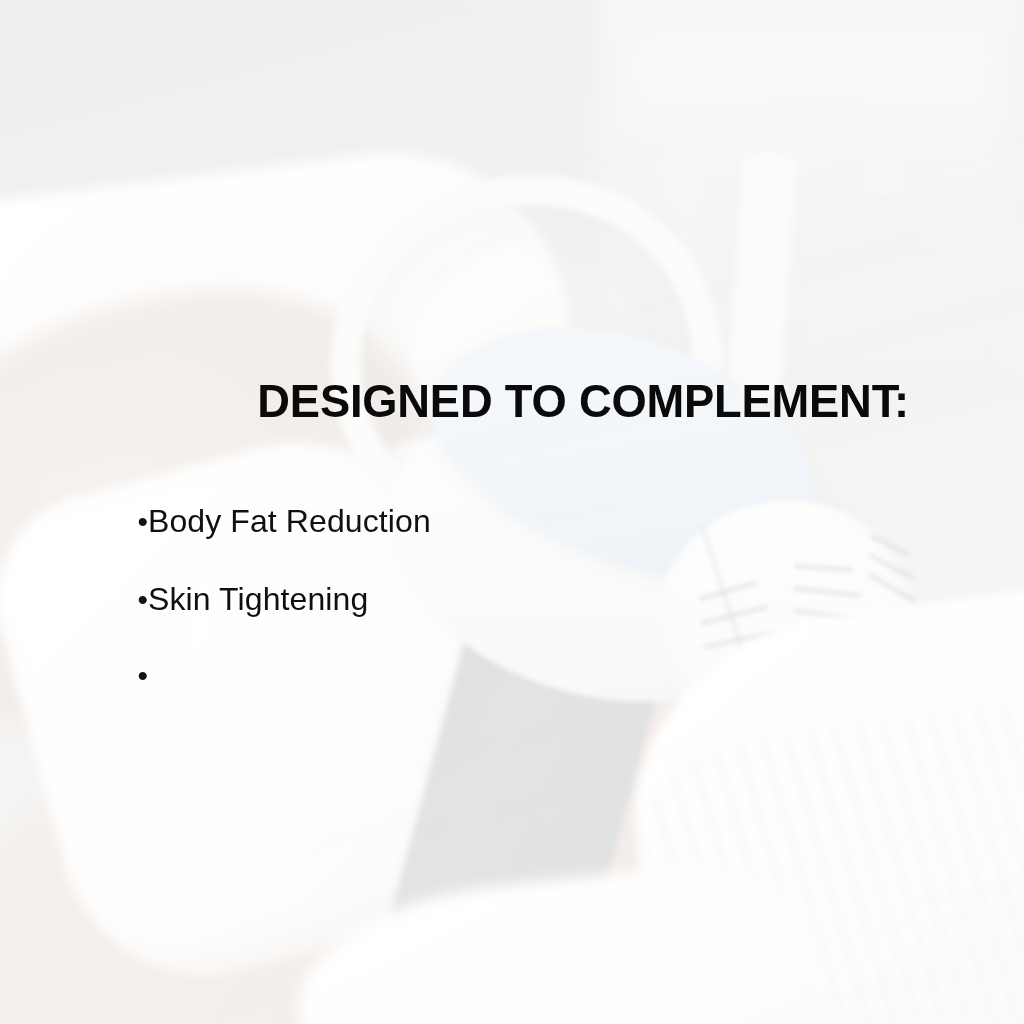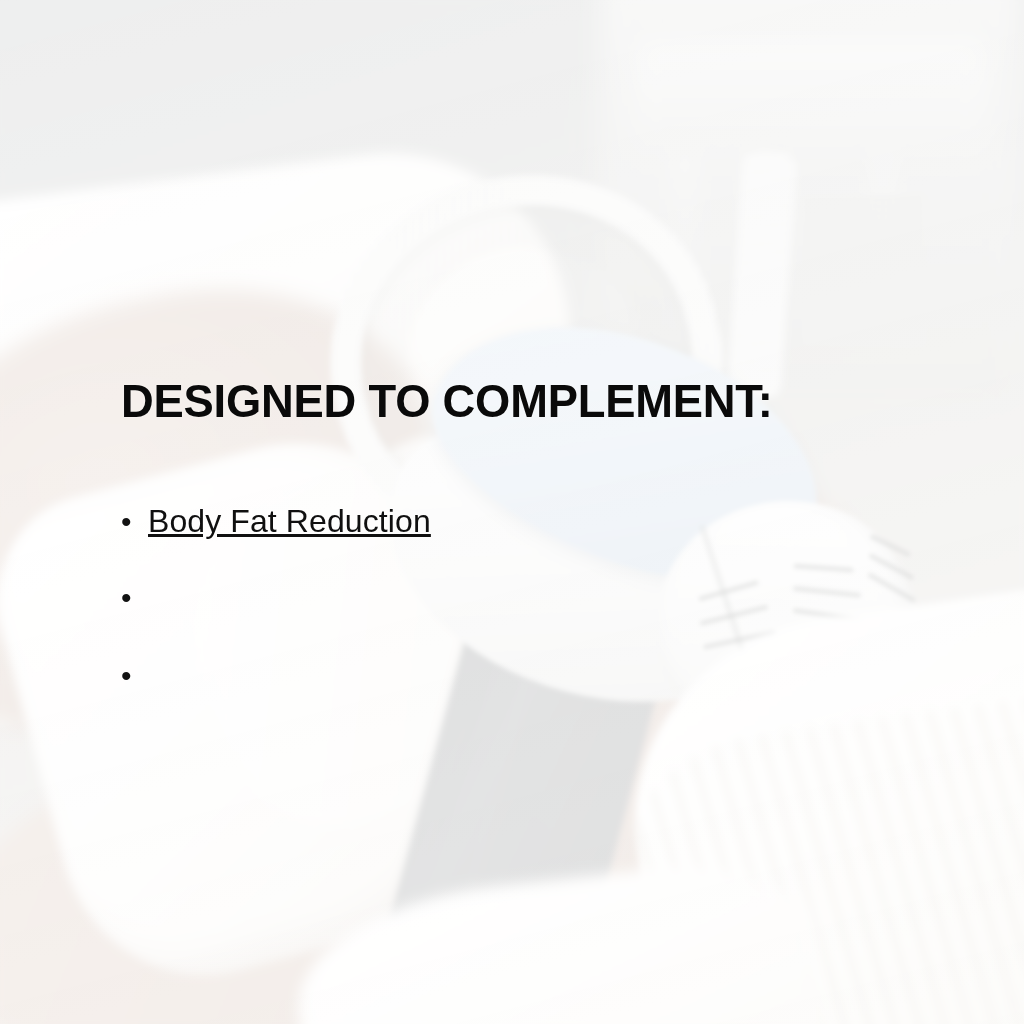--- a/index.html
+++ b/index.html
@@ -323,20 +323,21 @@
     position: absolute;
     inset: 0;
     background: linear-gradient(165deg, rgba(255,255,255,.10) 0%, rgba(255,255,255,.18) 55%, rgba(255,255,255,.26) 100%);
     pointer-events: none;
   }
 
   
   .content {
     position: absolute;
     inset: 0;
+    text-align: right;
   }
 
   .headline {
     position: absolute;
     left: 121px;
     top: 378px;
     width: 800px;
     font-size: 46px;
     font-weight: 700;
     letter-spacing: -0.2px;
@@ -370,21 +371,20 @@
     color: #121212;
   }
   .bullet-label {
     font-size: 32px;
     font-weight: 400;
     line-height: 1;
     color: #101010;
     letter-spacing: 0.1px;
     white-space: nowrap;
     text-shadow: 0 0 2px rgba(255,255,255,.5);
-    text-decoration: underline;
   }
 </style>
 </head>
 <body>
 
 <div id="canvas">
 
   <div class="photo">
     <div class="wall"></div>
 
@@ -441,20 +441,21 @@
 
     <ul class="bullets">
 
       <li class="bullet-row">
         <span class="bullet-dot">•</span>
         <span class="bullet-label">Body Fat Reduction</span>
       </li>
 
       <li class="bullet-row">
         <span class="bullet-dot">•</span>
+        <span class="bullet-label">Skin Tightening</span>
       </li>
 
       <li class="bullet-row">
         <span class="bullet-dot">•</span>
       </li>
 
     </ul>
   </div>
 
 </div>

